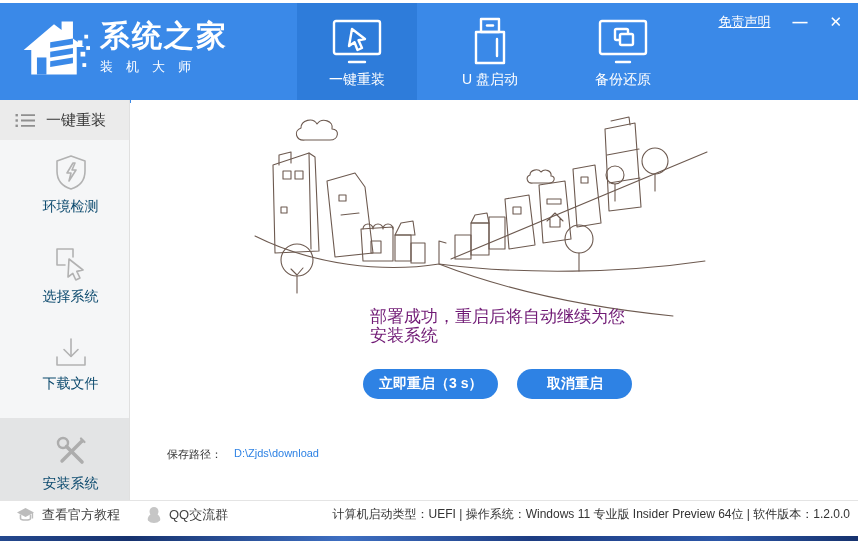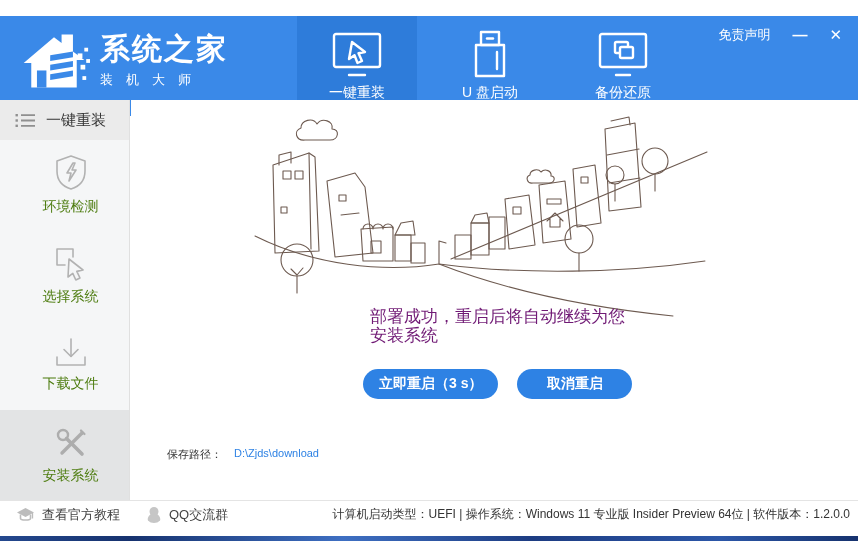--- a/index.html
+++ b/index.html
@@ -2,43 +2,43 @@
 <html><head>
 <meta charset="utf-8">
 <style>
   html,body{margin:0;padding:0;}
   body{
     width:858px;height:541px;position:relative;overflow:hidden;
     font-family:"Liberation Sans","DejaVu Sans",sans-serif;
     background:#ffffff;
   }
   
-  .header{position:absolute;left:0;top:16px;width:858px;height:100px;background:#3a89e8;}
+  .header{position:absolute;left:0;top:3px;width:858px;height:100px;background:#3a89e8;}
   .logo{position:absolute;left:18px;top:12px;display:flex;align-items:center;gap:10px;}
   .logo-text{color:#fff;}
   .logo-title{font-size:30px;font-weight:bold;letter-spacing:2px;line-height:32px;}
   .logo-sub{font-size:13px;letter-spacing:13px;margin-top:6px;white-space:nowrap;}
   .tab{position:absolute;top:0;width:120px;height:100px;display:flex;flex-direction:column;
        align-items:center;color:#fff;cursor:pointer;}
   .tab-1{left:297px;background:#2e7cda;}
   .tab-2{left:430px;}
   .tab-3{left:563px;}
   .tab .tab-icon{margin-top:13px;height:52px;display:flex;align-items:center;}
   .tab .tab-label{font-size:14px;margin-top:3px;}
   .win-controls{position:absolute;right:16px;top:10px;display:flex;align-items:center;gap:22px;color:#fff;}
-  .disclaimer{font-size:13px;cursor:pointer;}
+  .disclaimer{font-size:13px;cursor:pointer;text-decoration:underline;}
   .win-btn{font-size:15px;font-weight:bold;cursor:pointer;line-height:18px;}
   
   .sidebar{position:absolute;left:0;top:100px;width:130px;height:400px;background:#f5f6f7;
            border-right:1px solid #e0e0e0;box-sizing:border-box;}
   .side-header{height:40px;background:#ebebeb;display:flex;align-items:center;gap:11px;
                padding-left:15px;font-size:15px;color:#333;}
   .step{height:90px;display:flex;flex-direction:column;align-items:center;justify-content:center;
-        gap:7px;font-size:14px;color:#4d7c0f;padding-left:12px;}
-  .step.active{background:#e3e4e5;}
+        gap:7px;font-size:14px;color:#0c4a6e;padding-left:12px;}
+  .step.active{background:#e3e4e5;margin-top:8px;}
   
   .main{position:absolute;left:131px;top:100px;width:727px;height:400px;background:#fff;}
   .illu{position:absolute;left:112px;top:3px;}
   .deploy-msg{position:absolute;left:239px;top:207px;width:262px;margin:0;
               font-family:"Liberation Serif","DejaVu Serif",serif;
               font-size:17px;line-height:19px;color:#701a75;}
   .btn-row{position:absolute;left:232px;top:269px;display:flex;gap:19px;}
   .pill-btn{height:30px;min-width:115px;border:none;border-radius:15px;background:#2e82e4;
             color:#fff;font-size:14px;font-weight:bold;padding:0 16px;cursor:pointer;
             font-family:"Liberation Sans","DejaVu Sans",sans-serif;}

